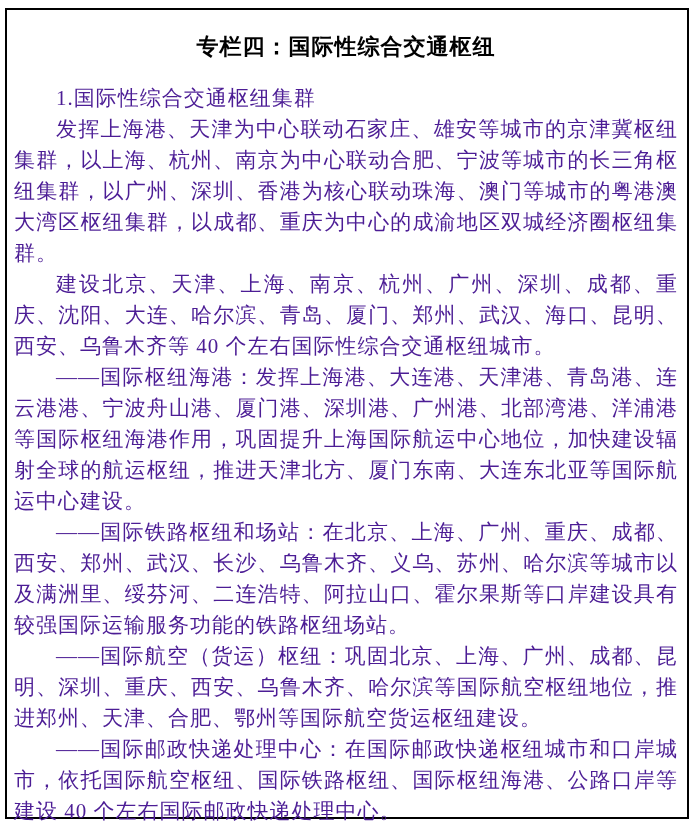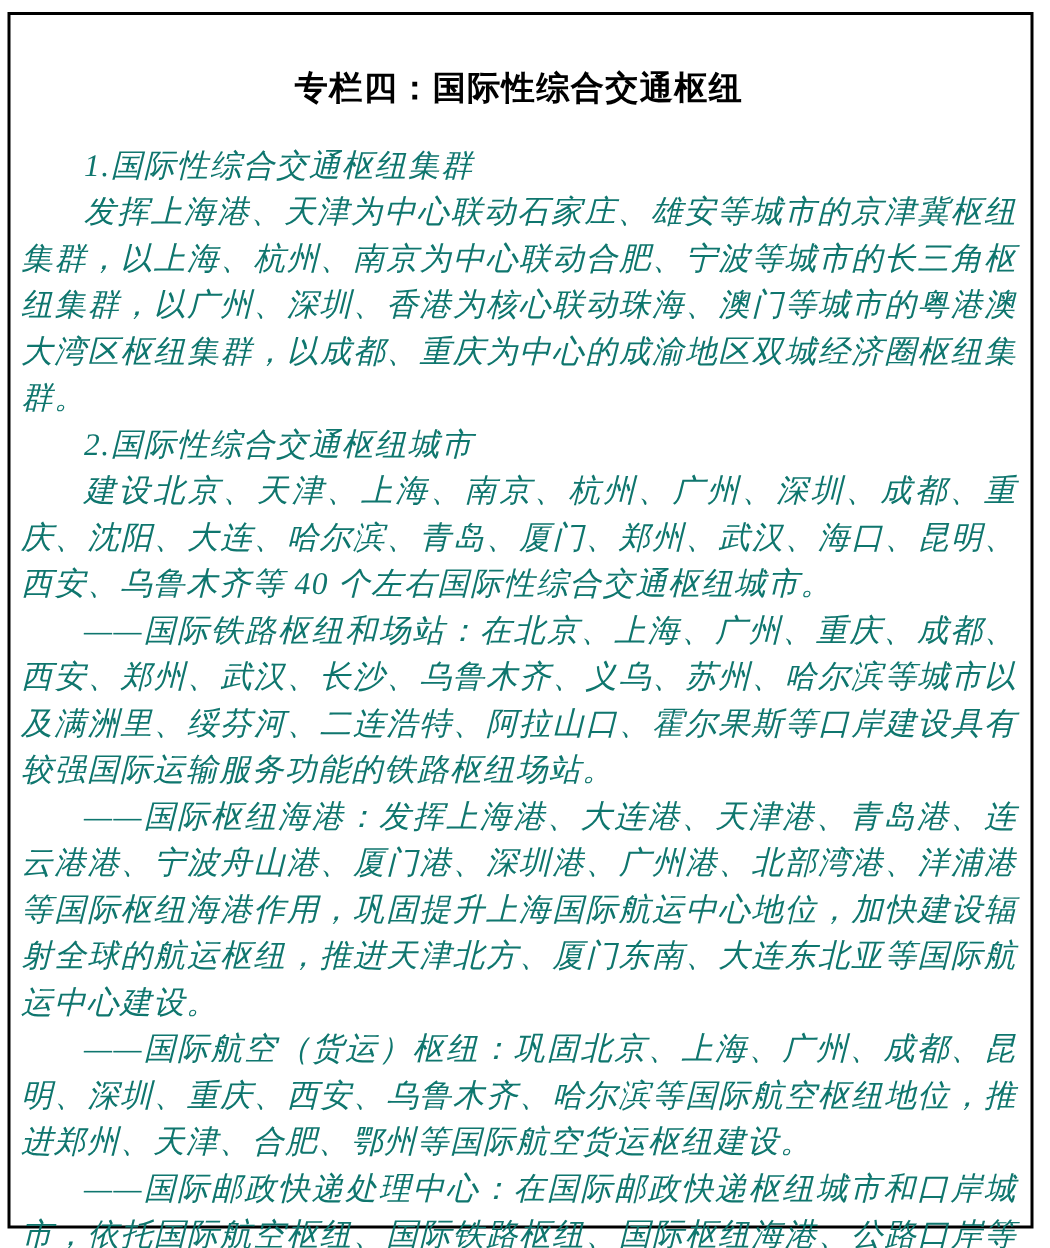--- a/index.html
+++ b/index.html
@@ -20,54 +20,52 @@
   }
   .panel {
     position: absolute;
     left: 5px;
     top: 8px;
     width: 684px;
     height: 811px;
     box-sizing: border-box;
     border: 2px solid #000000;
     background: #ffffff;
-    padding: 36px 9px 8px 7px;
+    padding: 24px 9px 8px 7px;
   }
   .panel-title {
     font-family: "Liberation Sans", sans-serif;
     font-weight: bold;
     font-size: 22px;
     line-height: 26px;
     text-align: center;
     letter-spacing: 1px;
     margin: 0 0 23px 0;
     color: #000000;
   }
   .body-text p {
     margin: 0;
     font-size: 21px;
     line-height: 31px;
     letter-spacing: 1px;
     text-align: justify;
     text-justify: inter-ideograph;
     text-indent: 2em;
-    color: #0f766e;
-    font-style: italic;
+    color: #4c1d95;
   }
 </style>
 </head>
 <body>
 
 <div class="page">
   <div class="panel">
     <p class="panel-title">专栏四：国际性综合交通枢纽</p>
     <div class="body-text">
       <p>1.国际性综合交通枢纽集群</p>
       <p>发挥上海港、天津为中心联动石家庄、雄安等城市的京津冀枢纽集群，以上海、杭州、南京为中心联动合肥、宁波等城市的长三角枢纽集群，以广州、深圳、香港为核心联动珠海、澳门等城市的粤港澳大湾区枢纽集群，以成都、重庆为中心的成渝地区双城经济圈枢纽集群。</p>
-      <p>2.国际性综合交通枢纽城市</p>
       <p>建设北京、天津、上海、南京、杭州、广州、深圳、成都、重庆、沈阳、大连、哈尔滨、青岛、厦门、郑州、武汉、海口、昆明、西安、乌鲁木齐等 40 个左右国际性综合交通枢纽城市。</p>
+      <p>——国际枢纽海港：发挥上海港、大连港、天津港、青岛港、连云港港、宁波舟山港、厦门港、深圳港、广州港、北部湾港、洋浦港等国际枢纽海港作用，巩固提升上海国际航运中心地位，加快建设辐射全球的航运枢纽，推进天津北方、厦门东南、大连东北亚等国际航运中心建设。</p>
       <p>——国际铁路枢纽和场站：在北京、上海、广州、重庆、成都、西安、郑州、武汉、长沙、乌鲁木齐、义乌、苏州、哈尔滨等城市以及满洲里、绥芬河、二连浩特、阿拉山口、霍尔果斯等口岸建设具有较强国际运输服务功能的铁路枢纽场站。</p>
-      <p>——国际枢纽海港：发挥上海港、大连港、天津港、青岛港、连云港港、宁波舟山港、厦门港、深圳港、广州港、北部湾港、洋浦港等国际枢纽海港作用，巩固提升上海国际航运中心地位，加快建设辐射全球的航运枢纽，推进天津北方、厦门东南、大连东北亚等国际航运中心建设。</p>
       <p>——国际航空（货运）枢纽：巩固北京、上海、广州、成都、昆明、深圳、重庆、西安、乌鲁木齐、哈尔滨等国际航空枢纽地位，推进郑州、天津、合肥、鄂州等国际航空货运枢纽建设。</p>
       <p>——国际邮政快递处理中心：在国际邮政快递枢纽城市和口岸城市，依托国际航空枢纽、国际铁路枢纽、国际枢纽海港、公路口岸等建设 40 个左右国际邮政快递处理中心。</p>
     </div>
   </div>
 </div>
 
 </body></html>

